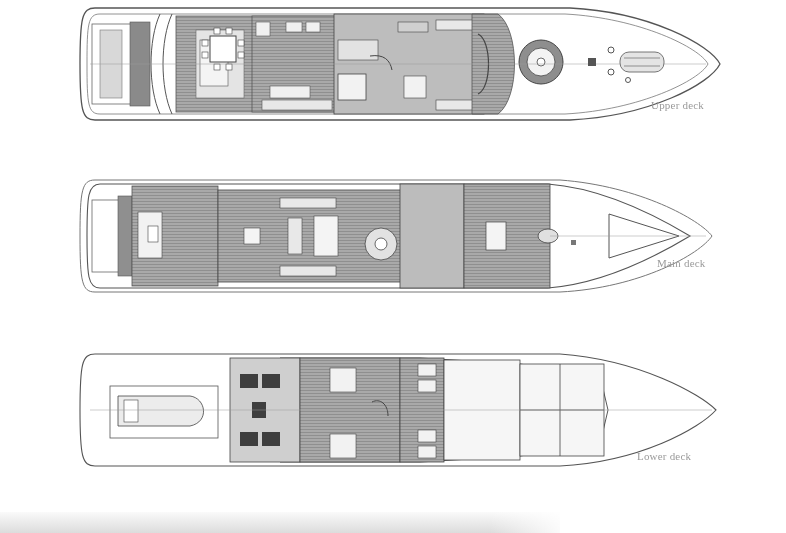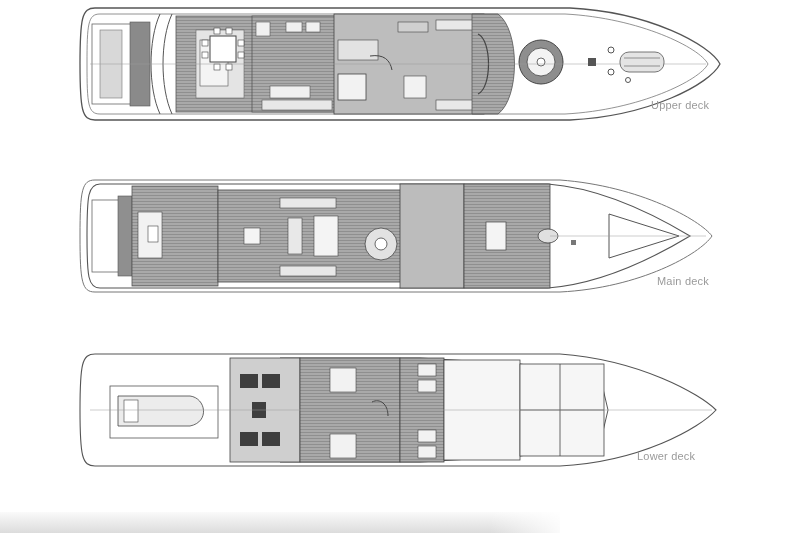--- a/index.html
+++ b/index.html
@@ -1,21 +1,21 @@
 <!DOCTYPE html>
 <html><head>
 <meta charset="utf-8">
 <style>
   html, body { margin:0; padding:0; }
   body { width:786px; height:533px; background:#ffffff; position:relative; overflow:hidden;
          font-family:"DejaVu Sans", sans-serif; }
   .deck { position:absolute; left:0; width:786px; }
   .deck svg { position:absolute; left:0; top:0; }
   .deck-label { position:absolute; font-size:11px; color:#9a9a9a; letter-spacing:0.2px;
-                font-family:Liberation Sans, sans-serif; white-space:nowrap; }
+                font-family:Liberation Serif, serif; white-space:nowrap; }
   .bottom-shade { position:absolute; left:0; top:512px; width:786px; height:21px;
                   background:linear-gradient(#fafafa,#dcdcdc); }
   .bottom-shade-fade { position:absolute; left:490px; top:505px; width:80px; height:28px;
                   background:linear-gradient(90deg, rgba(255,255,255,0), #ffffff); }
   .bottom-shade-right { position:absolute; left:560px; top:505px; width:226px; height:28px; background:#ffffff; }
 </style>
 </head>
 <body>
 
 <div class="deck" style="top:0; height:130px;">
@@ -119,21 +119,21 @@
 
     <rect x="400" y="12" width="64" height="104" fill="#bcbcbc" stroke="#444" stroke-width="0.8"></rect>
     <rect x="464" y="12" width="86" height="104" fill="url(#teak2)" stroke="#444" stroke-width="0.8"></rect>
     <rect x="486" y="50" width="20" height="28" fill="#f4f4f4" stroke="#444" stroke-width="0.7"></rect>
     <ellipse cx="548" cy="64" rx="10" ry="7" fill="#e0e0e0" stroke="#444" stroke-width="0.8"></ellipse>
 
     <path d="M609,42 L679,64 L609,86 Z" fill="none" stroke="#555" stroke-width="1"></path>
     <line x1="550" y1="64" x2="706" y2="64" stroke="#999" stroke-width="0.5"></line>
     <rect x="571" y="68" width="5" height="5" fill="#777"></rect>
   </svg>
-  <span class="deck-label" style="left:657px; top:103px;">Main deck</span>
+  <span class="deck-label" style="left:657px; top:85px;">Main deck</span>
 </div>
 
 <div class="deck" style="top:346px; height:130px;">
   <svg width="786" height="130" viewBox="0 0 786 130">
     <defs>
       <pattern id="teak3" width="4" height="3" patternUnits="userSpaceOnUse">
         <rect width="4" height="3" fill="#a9a9a9"></rect>
         <line x1="0" y1="2.5" x2="4" y2="2.5" stroke="#7d7d7d" stroke-width="0.6"></line>
       </pattern>
     </defs>

